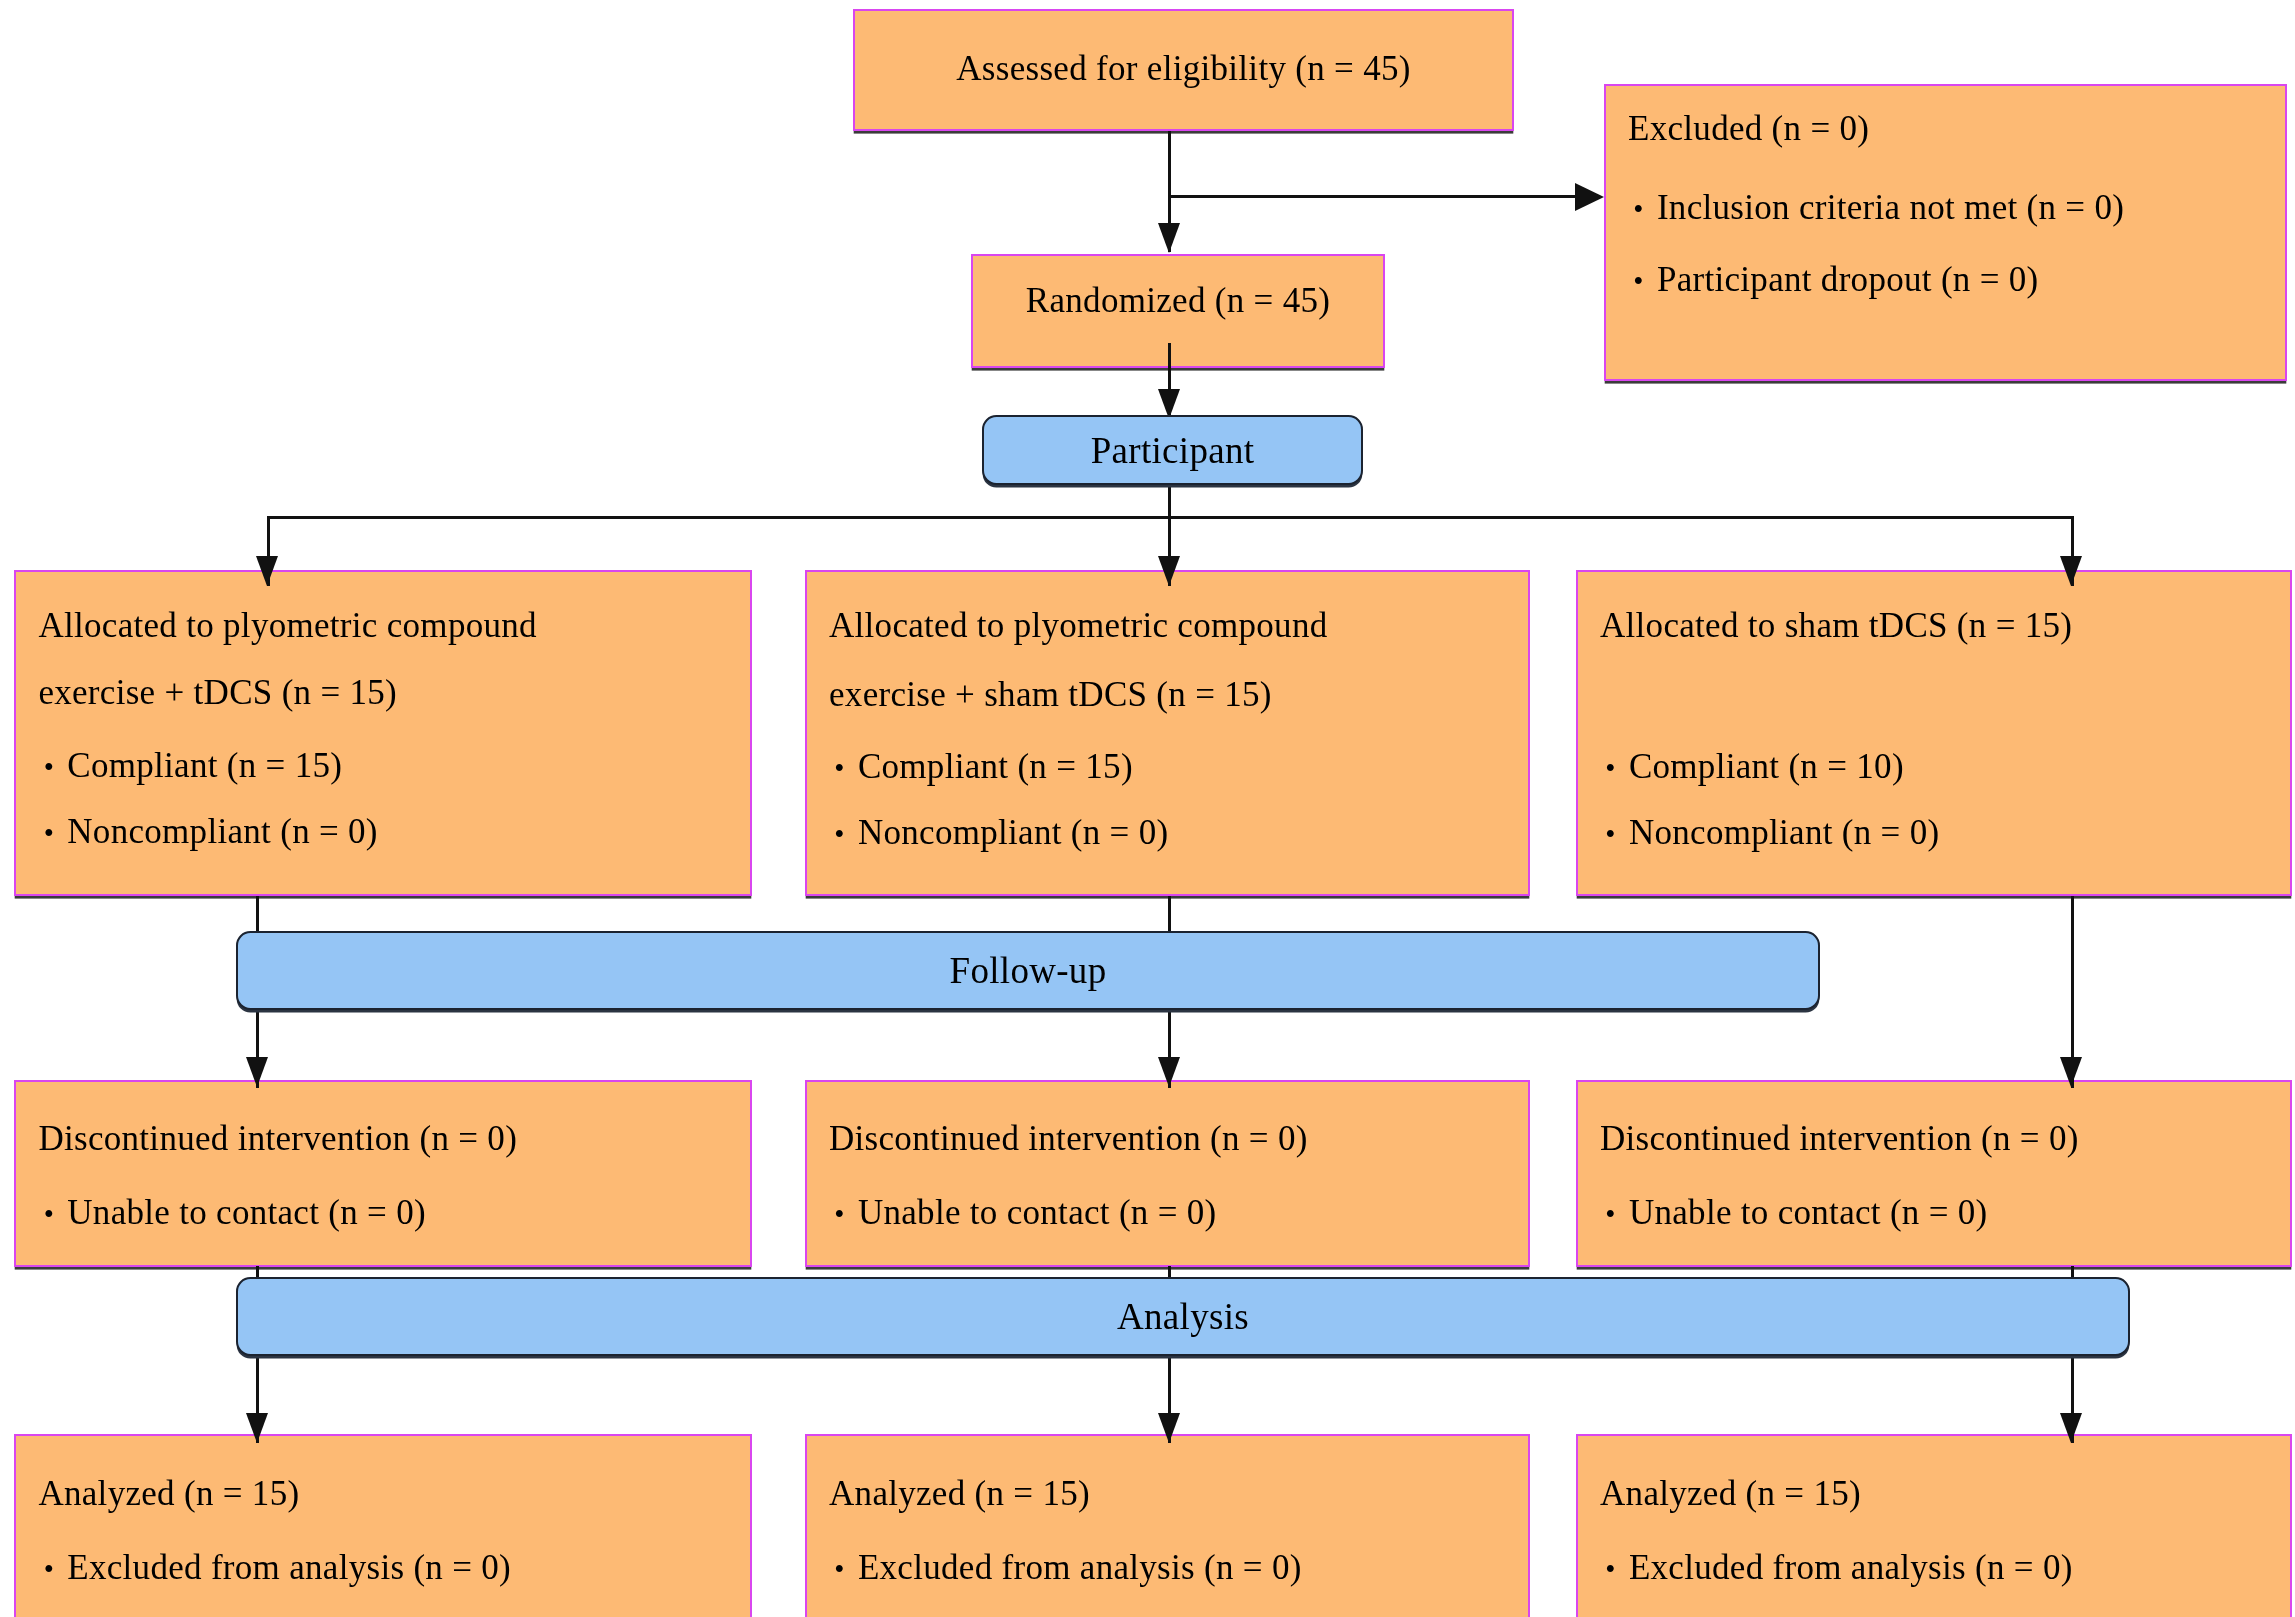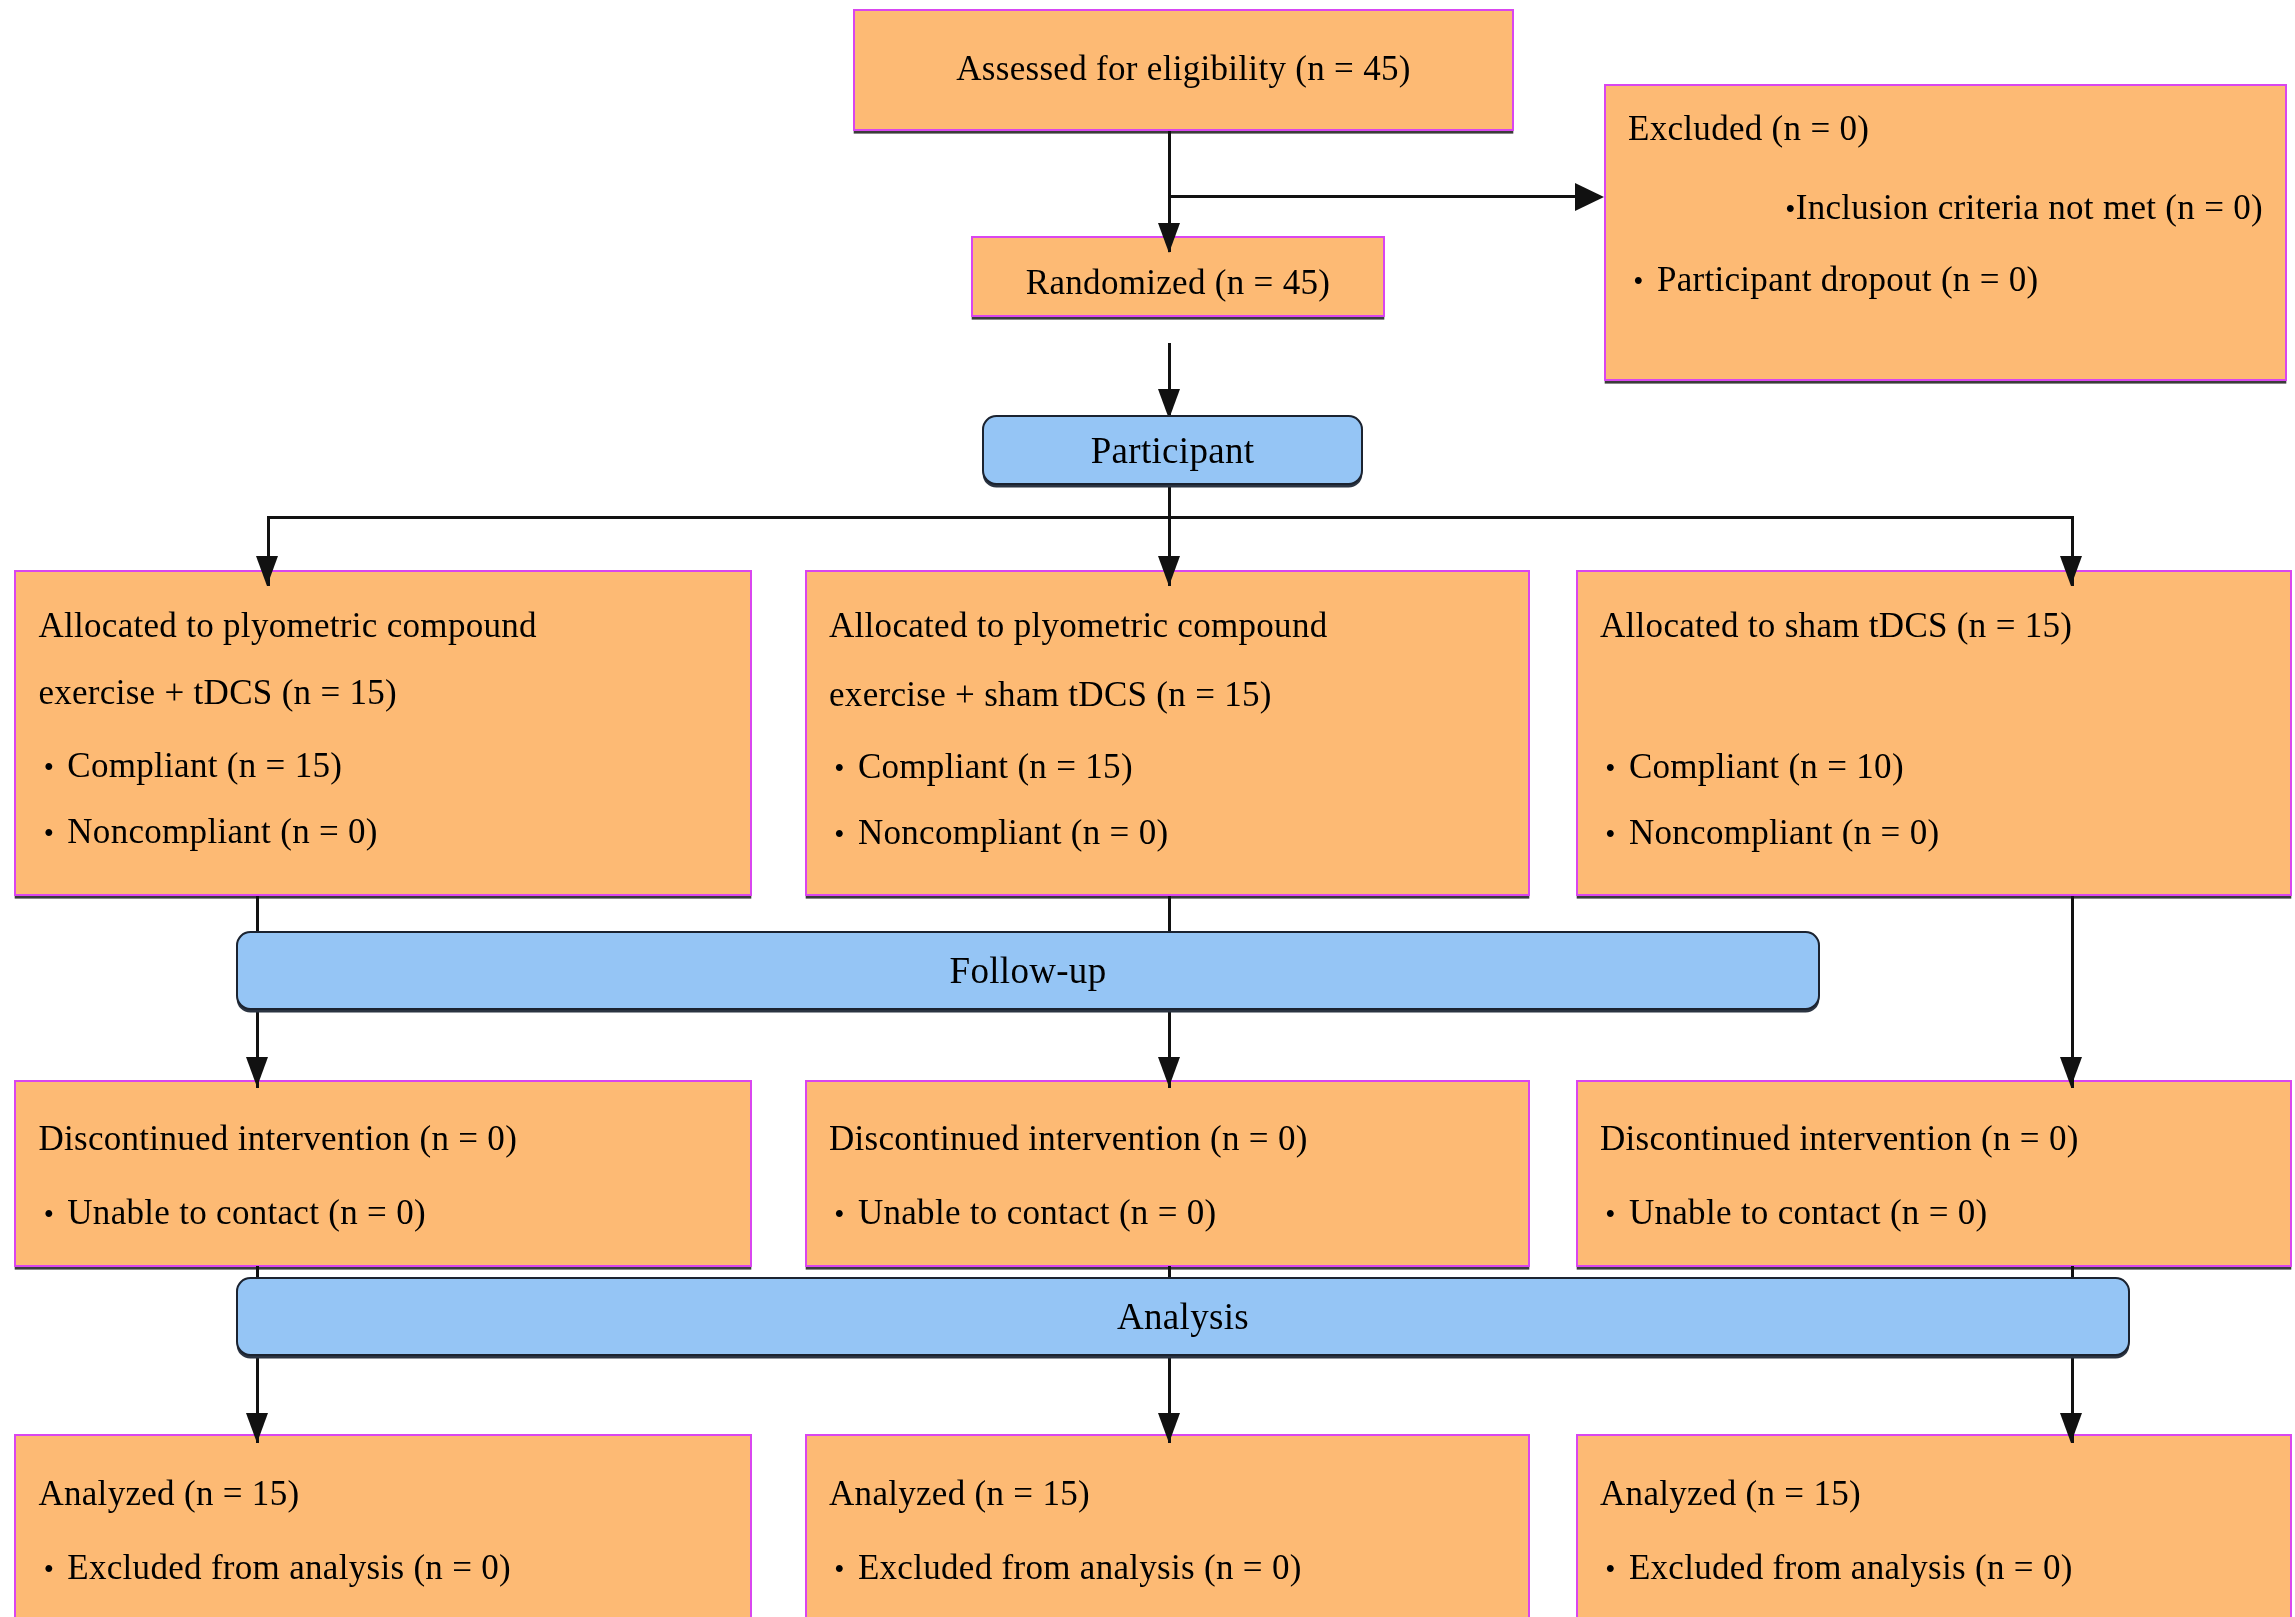--- a/index.html
+++ b/index.html
@@ -117,26 +117,26 @@
 
   <div class="vline" style="left:1168px; top:131px; width:3.3px; height:121px;"></div>
   <div class="arrow-down" style="left:1158px; top:223px;"></div>
 
   <div class="hline" style="left:1168px; top:195px; width:427px; height:3.3px;"></div>
   <div class="arrow-right" style="left:1575px; top:183px;"></div>
 
   <div class="box" style="left:1604px; top:84px; width:683px; height:297px;">
     <div class="inner" style="padding-top:15px;">
       <div class="line">Excluded (n = 0)</div>
-      <div class="bullet" style="margin-top:22px;text-align:right;">Inclusion criteria not met (n = 0)</div>
+      <div class="bullet" style="margin-top:22px;">Inclusion criteria not met (n = 0)</div>
       <div class="bullet" style="margin-top:15.8px;">Participant dropout (n = 0)</div>
     </div>
   </div>
 
-  <div class="box" style="left:971px; top:236px; width:414px; height:81px;">
+  <div class="box" style="left:971px; top:254px; width:414px; height:114px;">
     <div class="inner" style="padding-top:17px;">
       <div class="line center">Randomized (n = 45)</div>
     </div>
   </div>
 
   <div class="vline" style="left:1168px; top:343px; width:3.3px; height:76px;"></div>
   <div class="arrow-down" style="left:1158px; top:389px;"></div>
 
   <div class="banner" style="left:982px; top:415px; width:381px; height:70px;">
     <span>Participant</span>

